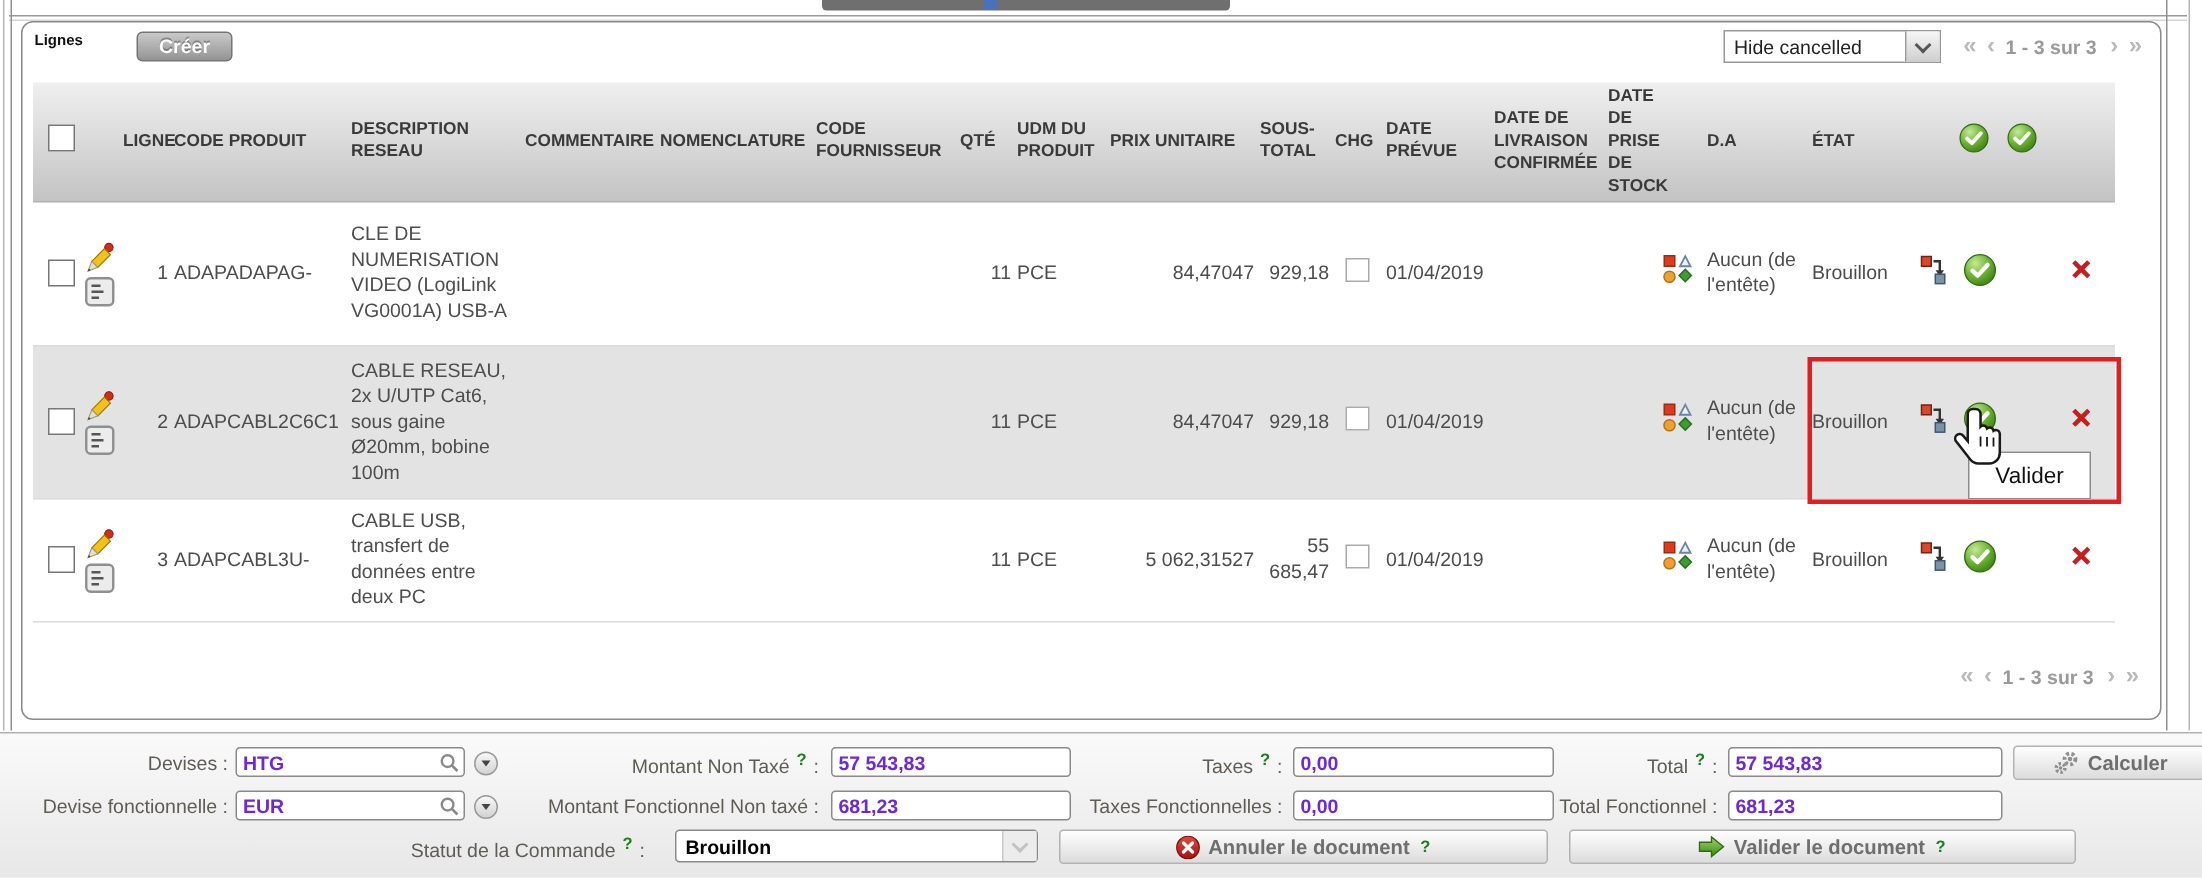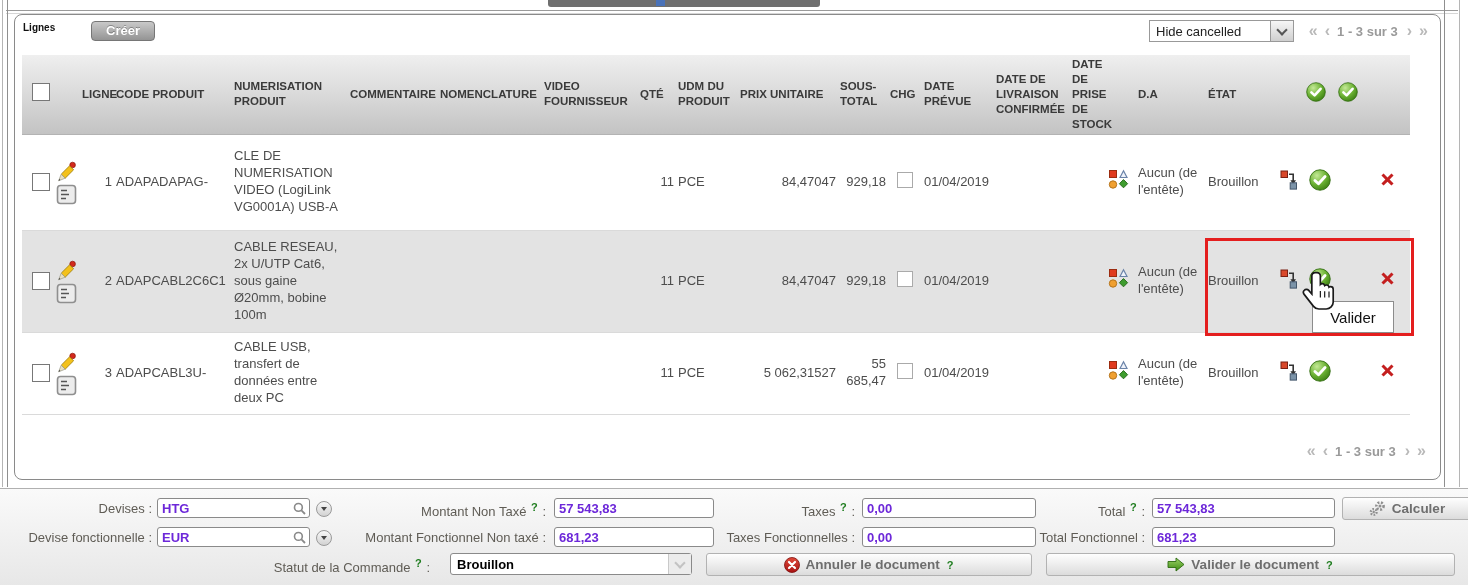--- a/index.html
+++ b/index.html
@@ -179,24 +179,24 @@
           <col style="width:28px">
           <col style="width:32px">
         <col style="width:28px">
           <col style="width:46px">
       </colgroup>
       <thead>
         <tr>
           <th><span class="cbx" style="margin-left:8px;"></span></th>
           <th class="h-ligne">LIGNE</th>
           <th class="h-code">CODE PRODUIT</th>
-          <th>NUMERISATION PRODUIT</th>
+          <th>DESCRIPTION RESEAU</th>
           <th style="padding-left:8px">COMMENTAIRE</th>
           <th>NOMENCLATURE</th>
-          <th class="h-fourn">VIDEO FOURNISSEUR</th>
+          <th class="h-fourn">CODE FOURNISSEUR</th>
           <th class="h-qte">QTÉ</th>
           <th>UDM DU PRODUIT</th>
           <th class="h-prix">PRIX UNITAIRE</th>
           <th class="h-stot">SOUS-TOTAL</th>
           <th>CHG</th>
           <th>DATE PRÉVUE</th>
           <th>DATE DE LIVRAISON CONFIRMÉE</th>
           <th>DATE DE PRISE DE STOCK</th>
           <th></th>
           <th class="h-da">D.A</th>
@@ -484,21 +484,21 @@
         </span>
     </div>
     <button class="fbtn" style="left:706px;top:64px;width:326px;">
       <svg width="16" height="16" viewBox="0 0 16 16">
           <circle cx="8" cy="8" r="7.5" fill="url(#gred)" stroke="#7c0c0c" stroke-width="0.8"></circle>
           <path d="M5 5 L11 11 M11 5 L5 11" stroke="#fff" stroke-width="2.2" stroke-linecap="round"></path>
         </svg>
       <span>Annuler le document</span>
       <sup class="fhelp">?</sup>
     </button>
-    <button class="fbtn" style="left:1046px;top:64px;width:409px;">
+    <button class="fbtn" style="left:1046px;top:64px;width:338px;">
       <svg width="18" height="15" viewBox="0 0 18 15">
           <path d="M1 4.5 H9 V1 L17 7.5 L9 14 V10.5 H1 Z" fill="url(#garrow)" stroke="#2c6b10" stroke-width="0.9"></path>
         </svg>
       <span>Valider le document</span>
       <sup class="fhelp">?</sup>
     </button>
   </div>
 
 </div>
 

